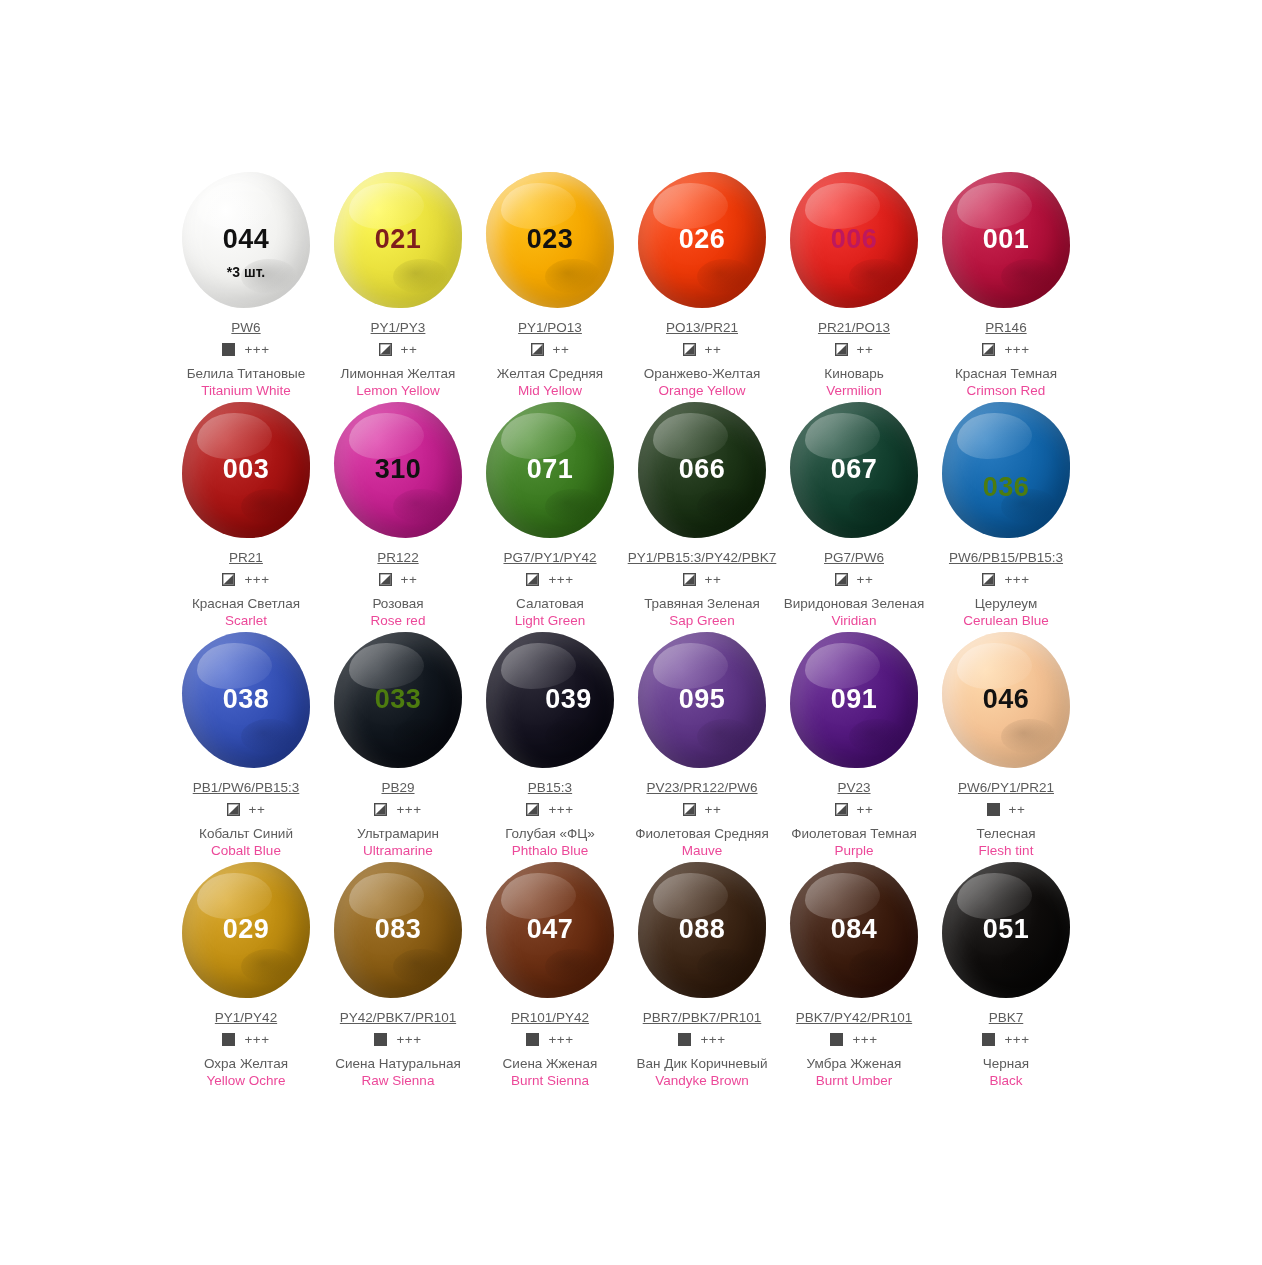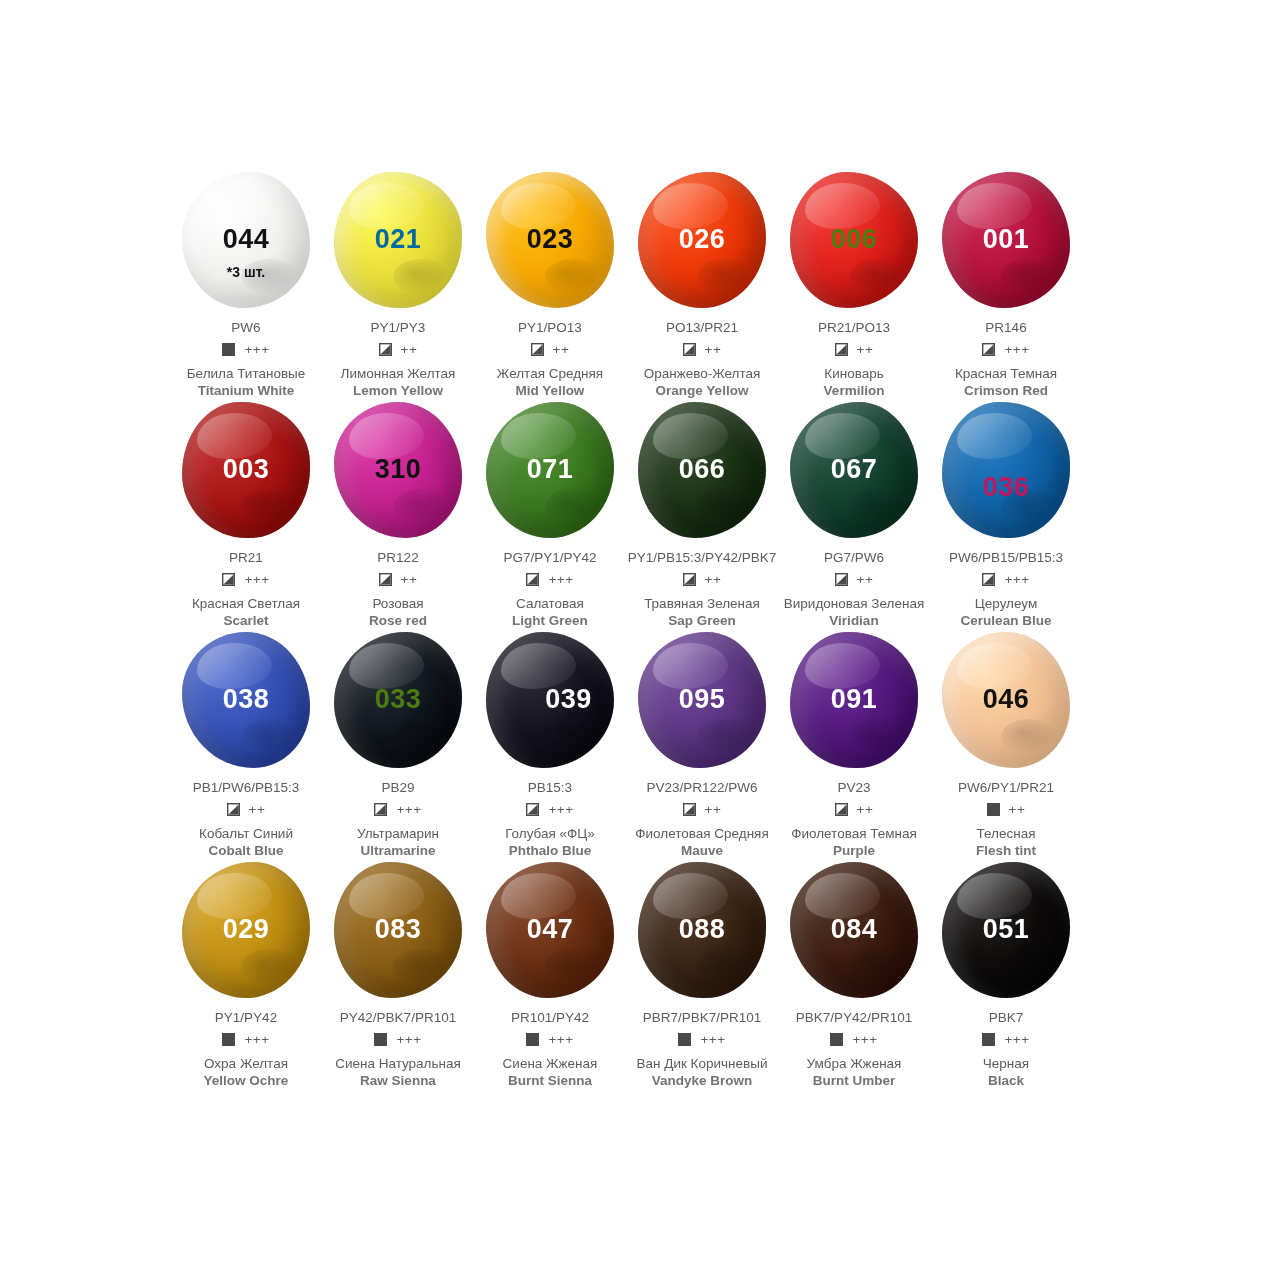--- a/index.html
+++ b/index.html
@@ -118,20 +118,21 @@
   }
 
   
   .pigment {
     margin-top: 10px;
     font-size: 13.5px;
     color: #5c5c5c;
     text-align: center;
     line-height: 1.15;
     white-space: nowrap;
+    text-decoration: underline;
   }
   .opacity-row {
     margin-top: 7px;
     display: flex;
     align-items: center;
     justify-content: center;
     gap: 9px;
     height: 16px;
   }
   .opacity-icon {
@@ -148,25 +149,24 @@
   .name-ru {
     margin-top: 9px;
     font-size: 13.5px;
     color: #5c5c5c;
     text-align: center;
     line-height: 1.25;
     white-space: nowrap;
   }
   .name-en {
     font-size: 13.5px;
-    color: #737373;
+    color: #ec4899;
     text-align: center;
     line-height: 1.25;
     white-space: nowrap;
-    font-weight: bold;
   }
 </style>
 </head>
 <body>
 
 <div id="chart-sheet">
   <div id="swatch-grid">
       <div class="swatch-cell">
         <div class="blob-wrap">
           <div class="blob v1 light-swatch" style="background: radial-gradient(at 34% 28%, rgb(255, 255, 255) 0%, rgb(242, 242, 240) 46%, rgb(220, 220, 218) 100%);"></div>
@@ -179,21 +179,21 @@
             <rect x="0" y="0" width="13" height="13" fill="#4a4a4a"></rect>
           </svg>
           <span class="lightfast">+++</span>
         </div>
         <div class="name-ru">Белила Титановые</div>
         <div class="name-en">Titanium White</div>
       </div>
       <div class="swatch-cell">
         <div class="blob-wrap">
           <div class="blob v2 light-swatch" style="background: radial-gradient(at 34% 28%, rgb(255, 250, 86) 0%, rgb(233, 224, 60) 46%, rgb(211, 202, 38) 100%);"></div>
-          <div class="blob-code" style="color: #0369a1;">021</div>
+          <div class="blob-code" style="color: #7f1d1d;">021</div>
         </div>
         <div class="pigment">PY1/PY3</div>
         <div class="opacity-row">
           <svg class="opacity-icon" viewBox="0 0 13 13">
             <rect x="0.7" y="0.7" width="11.6" height="11.6" fill="#ffffff" stroke="#4a4a4a" stroke-width="1.4"></rect>
             <polygon points="1.4,11.6 11.6,1.4 11.6,11.6" fill="#4a4a4a"></polygon>
           </svg>
           <span class="lightfast">++</span>
         </div>
         <div class="name-ru">Лимонная Желтая</div>
@@ -227,21 +227,21 @@
             <polygon points="1.4,11.6 11.6,1.4 11.6,11.6" fill="#4a4a4a"></polygon>
           </svg>
           <span class="lightfast">++</span>
         </div>
         <div class="name-ru">Оранжево-Желтая</div>
         <div class="name-en">Orange Yellow</div>
       </div>
       <div class="swatch-cell">
         <div class="blob-wrap">
           <div class="blob v5" style="background: radial-gradient(at 34% 28%, rgb(247, 57, 52) 0%, rgb(221, 31, 26) 46%, rgb(199, 9, 4) 100%);"></div>
-          <div class="blob-code" style="color: #4d7c0f;">006</div>
+          <div class="blob-code" style="color: #be185d;">006</div>
         </div>
         <div class="pigment">PR21/PO13</div>
         <div class="opacity-row">
           <svg class="opacity-icon" viewBox="0 0 13 13">
             <rect x="0.7" y="0.7" width="11.6" height="11.6" fill="#ffffff" stroke="#4a4a4a" stroke-width="1.4"></rect>
             <polygon points="1.4,11.6 11.6,1.4 11.6,11.6" fill="#4a4a4a"></polygon>
           </svg>
           <span class="lightfast">++</span>
         </div>
         <div class="name-ru">Киноварь</div>
@@ -339,21 +339,21 @@
             <polygon points="1.4,11.6 11.6,1.4 11.6,11.6" fill="#4a4a4a"></polygon>
           </svg>
           <span class="lightfast">++</span>
         </div>
         <div class="name-ru">Виридоновая Зеленая</div>
         <div class="name-en">Viridian</div>
       </div>
       <div class="swatch-cell">
         <div class="blob-wrap">
           <div class="blob v2" style="background: radial-gradient(at 34% 28%, rgb(43, 126, 195) 0%, rgb(17, 100, 169) 46%, rgb(0, 78, 147) 100%);"></div>
-          <div class="blob-code" style="color: #be185d; margin-top: 36px;">036</div>
+          <div class="blob-code" style="color: #4d7c0f; margin-top: 36px;">036</div>
         </div>
         <div class="pigment">PW6/PB15/PB15:3</div>
         <div class="opacity-row">
           <svg class="opacity-icon" viewBox="0 0 13 13">
             <rect x="0.7" y="0.7" width="11.6" height="11.6" fill="#ffffff" stroke="#4a4a4a" stroke-width="1.4"></rect>
             <polygon points="1.4,11.6 11.6,1.4 11.6,11.6" fill="#4a4a4a"></polygon>
           </svg>
           <span class="lightfast">+++</span>
         </div>
         <div class="name-ru">Церулеум</div>

